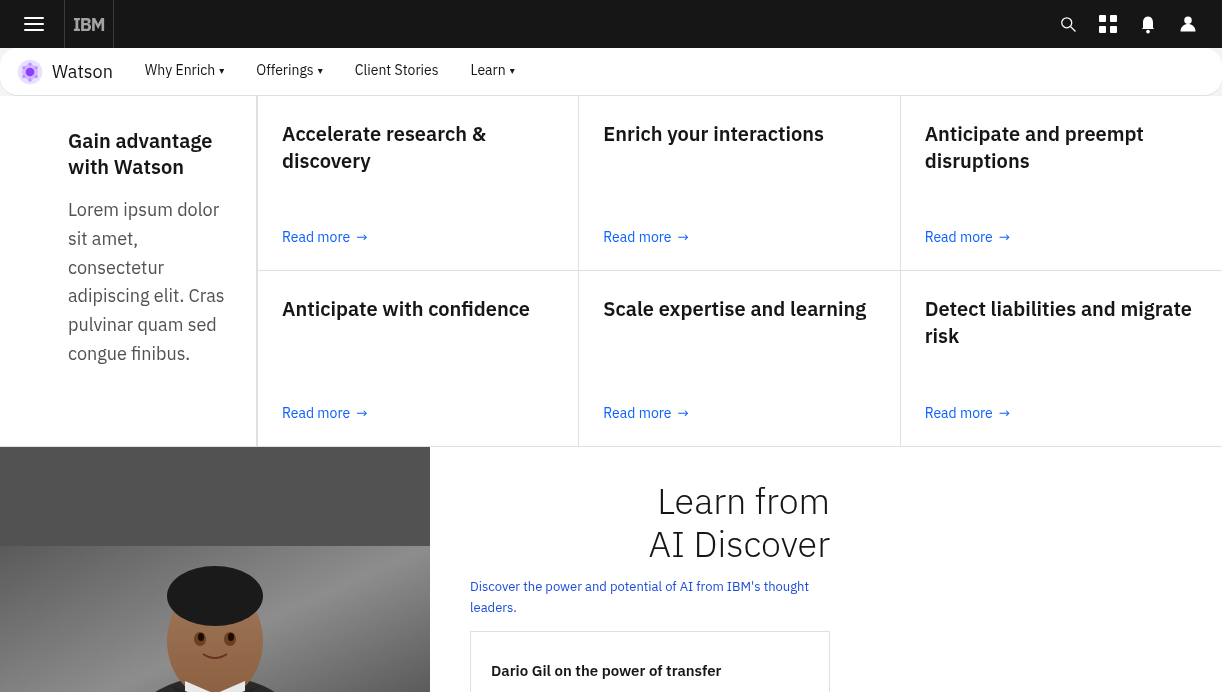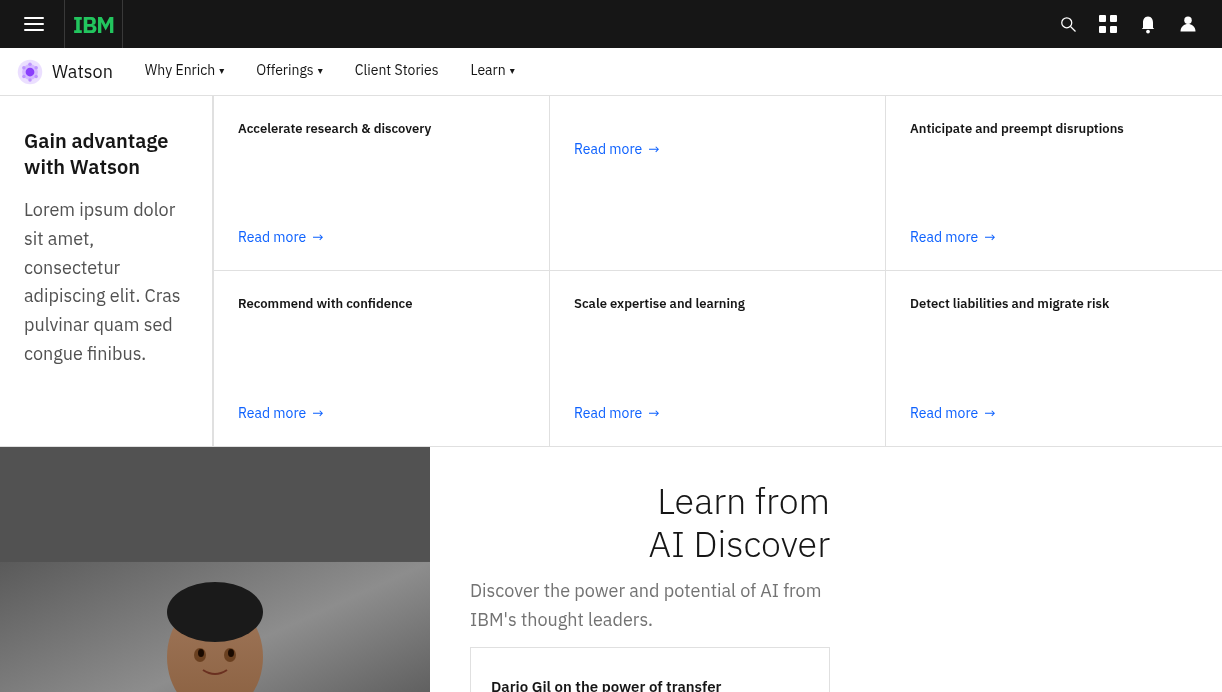--- a/index.html
+++ b/index.html
@@ -13,22 +13,22 @@
       padding: 0 16px;
       height: 48px;
       position: relative;
     }
     .top-bar-left {
       display: flex;
       align-items: center;
       gap: 12px;
     }
     .ibm-logo {
-      color: #22c55e;
-      font-size: 23px;
+      color: #a3a3a3;
+      font-size: 18px;
       font-weight: 700;
       letter-spacing: -1px;
       padding: 0 8px;
       border-left: 1px solid #393939;
       border-right: 1px solid #393939;
       height: 48px;
       display: flex;
       align-items: center;
     }
     .top-bar-icons {
@@ -50,20 +50,21 @@
     }
 
     
     .nav-bar {
       background: #fff;
       display: flex;
       align-items: center;
       padding: 0 16px;
       height: 48px;
       border-bottom: 1px solid #e0e0e0;
+      border-radius: 18px;
     }
     .watson-logo-nav {
       display: flex;
       align-items: center;
       gap: 8px;
       margin-right: 16px;
     }
     .watson-icon {
       width: 28px;
       height: 28px;
@@ -98,20 +99,21 @@
       background: #fff;
     }
 
     
     .left-panel {
       width: 213px;
       min-width: 213px;
       background: #fff;
       padding: 32px 24px;
       border-right: 1px solid #e0e0e0;
+      margin-left: 44px;
     }
     .gain-advantage-title {
       font-size: 20px;
       font-weight: 600;
       color: #161616;
       line-height: 1.3;
       margin-bottom: 16px;
     }
     .gain-advantage-desc {
       font-size: 18px;
@@ -136,21 +138,21 @@
       justify-content: space-between;
       min-height: 175px;
       background: #fff;
       cursor: pointer;
       transition: background 0.15s;
     }
     .grid-cell:nth-child(3), .grid-cell:nth-child(6) { border-right: none; }
     .grid-cell:nth-child(4), .grid-cell:nth-child(5), .grid-cell:nth-child(6) { border-bottom: none; }
 
     .cell-title {
-      font-size: 13px;
+      font-size: 20px;
       font-weight: 600;
       color: #161616;
       line-height: 1.35;
       flex: 1;
     }
     .read-more-link {
       font-size: 14px;
       color: #0f62fe;
       text-decoration: none;
       display: flex;
@@ -188,22 +190,22 @@
       gap: 12px;
     }
     .learn-title {
       font-size: 36px;
       font-weight: 300;
       color: #161616;
       line-height: 1.2;
       text-align: right;
     }
     .learn-desc {
-      font-size: 18px;
-      color: #737373;
+      font-size: 13px;
+      color: #1d4ed8;
       line-height: 1.6;
       max-width: 360px;
     }
     .expert-card {
       background: #fff;
       border: 1px solid #e0e0e0;
       padding: 28px 20px;
       max-width: 360px;
     }
     .expert-name {
@@ -300,35 +302,36 @@
   <div class="grid-area">
 
     <div class="grid-cell">
       <div class="cell-title">Accelerate research &amp; discovery</div>
       <a class="read-more-link">
         <span>Read more</span>
         <span class="arrow-icon">→</span>
       </a>
     </div>
     <div class="grid-cell">
+      <div class="cell-title">Enrich your interactions</div>
       <a class="read-more-link">
         <span>Read more</span>
         <span class="arrow-icon">→</span>
       </a>
     </div>
     <div class="grid-cell">
       <div class="cell-title">Anticipate and preempt disruptions</div>
       <a class="read-more-link">
         <span>Read more</span>
         <span class="arrow-icon">→</span>
       </a>
     </div>
 
     <div class="grid-cell">
-      <div class="cell-title">Recommend with confidence</div>
+      <div class="cell-title">Anticipate with confidence</div>
       <a class="read-more-link">
         <span>Read more</span>
         <span class="arrow-icon">→</span>
       </a>
     </div>
     <div class="grid-cell">
       <div class="cell-title">Scale expertise and learning</div>
       <a class="read-more-link">
         <span>Read more</span>
         <span class="arrow-icon">→</span>

